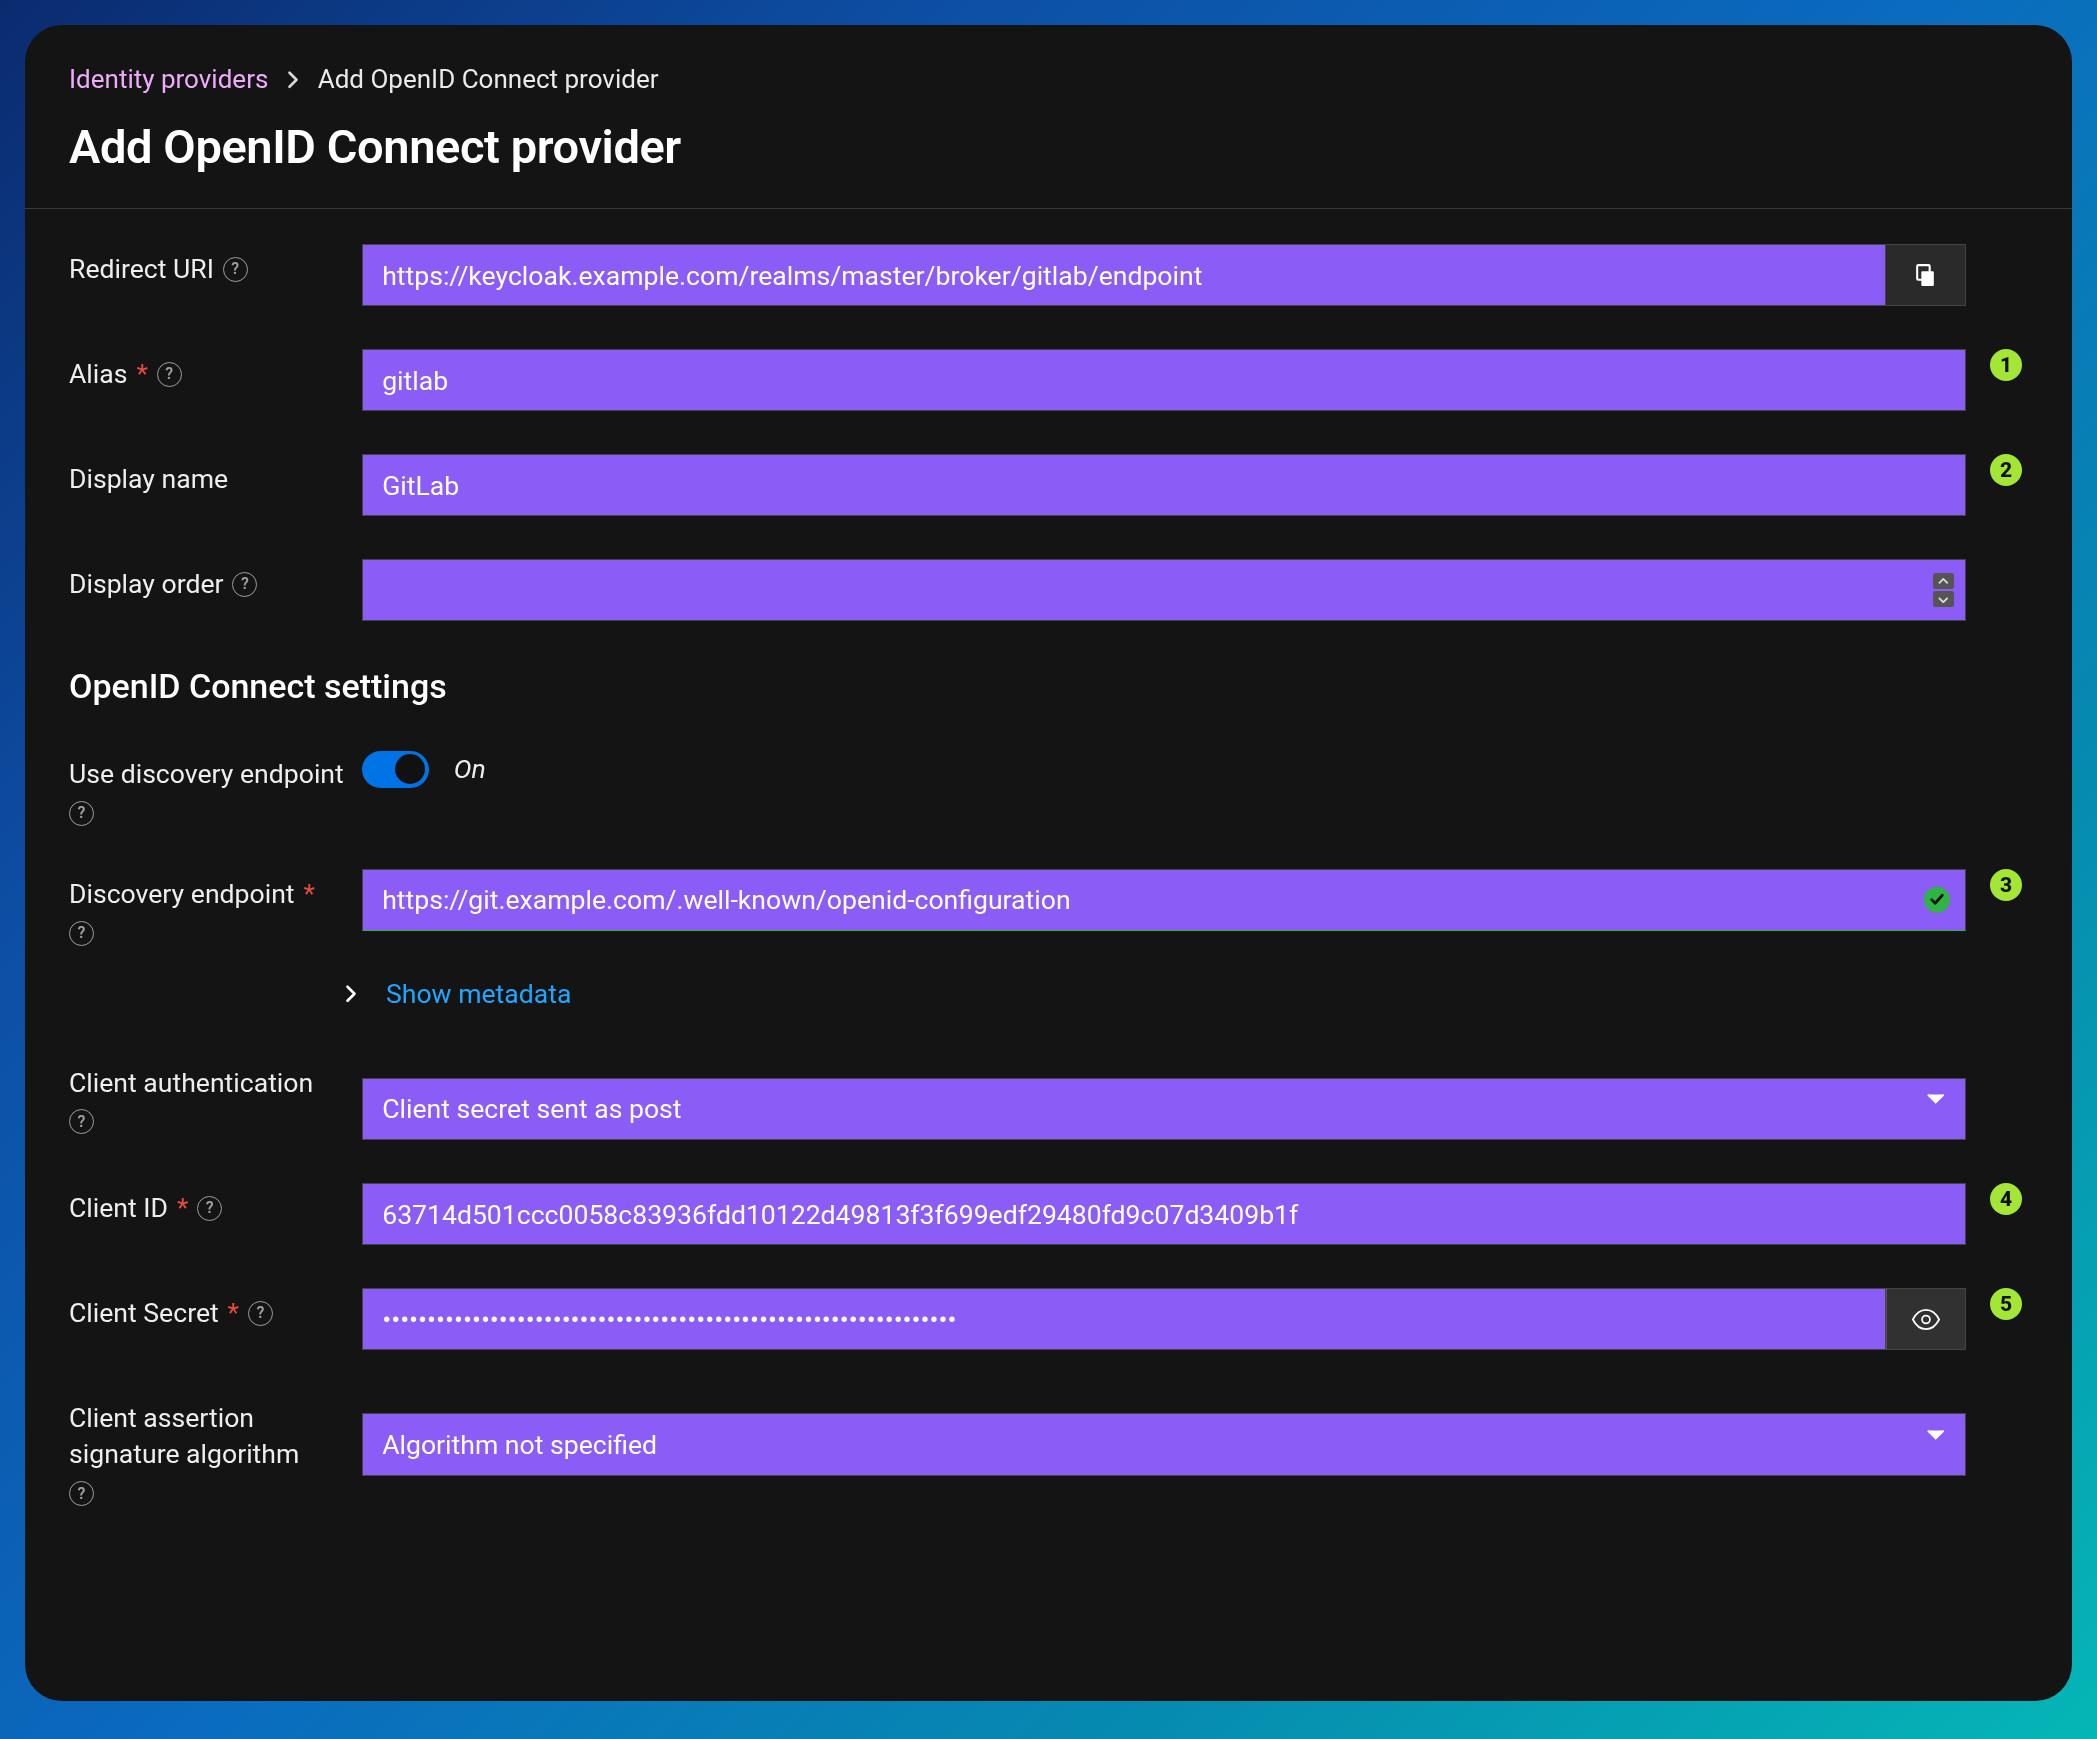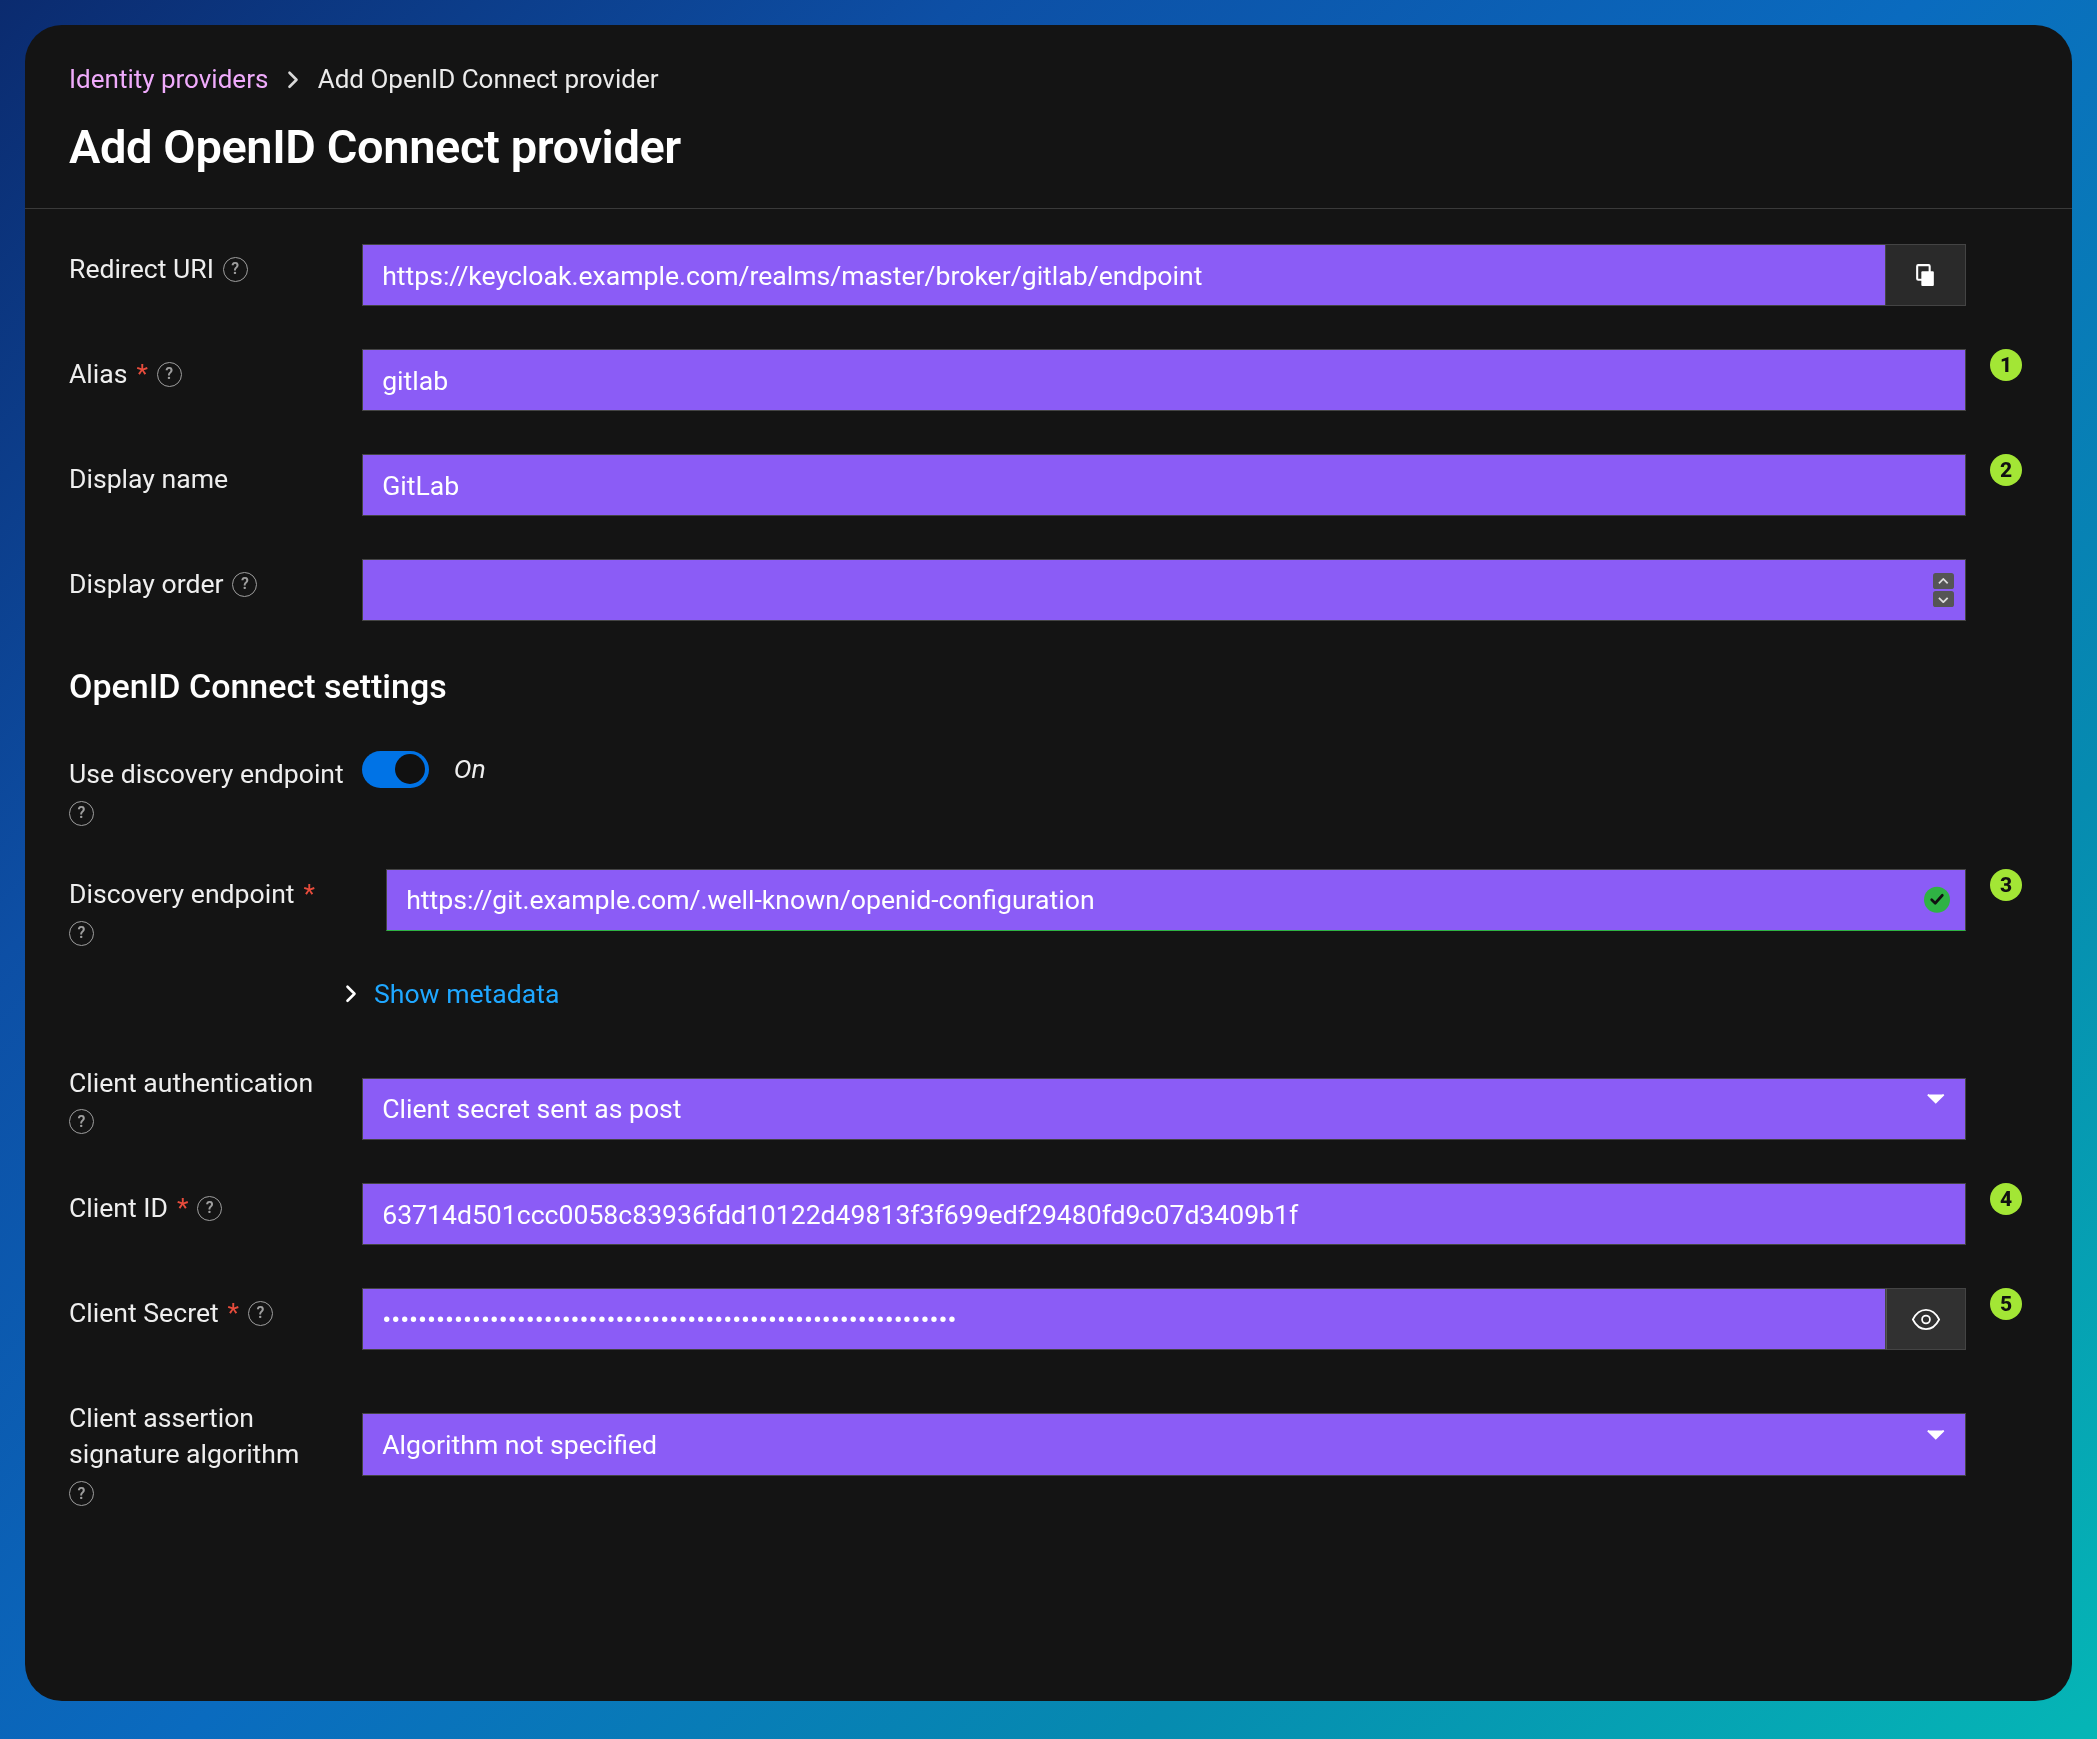--- a/index.html
+++ b/index.html
@@ -182,33 +182,33 @@
   .toggle .knob {
     position:absolute;
     width: 30px; height: 30px;
     background: #111;
     border-radius: 50%;
     top: 3.5px; right: 3.5px;
   }
   .toggle-state { font-size: 26.6px; color: #eee; }
 
   
-  .validated-wrap { position: relative; flex:1; display:flex;margin-left:24px; }
+  .validated-wrap { position: relative; flex:1; display:flex; }
   .validated-wrap .text-input { padding-right: 62px; border-bottom: 1.8px solid #2fb344; }
   .valid-mark {
     position:absolute; right: 16px; top:50%; transform:translateY(-50%);
     width: 26.6px; height:26.6px;
     background: #2fb344;
     border-radius:50%;
     display:flex; align-items:center; justify-content:center;
   }
 
   
   .metadata-row {
-    display:flex; align-items:center; gap: 16px;
+    display:flex; align-items:center; gap: 28px;
     margin-left: 275px;
     margin-top: -8.9px;
     margin-bottom: 46px;
   }
   .metadata-row .chev { color:#fff; }
   .metadata-link { color:#1fa7ff; font-size:26.6px; cursor:pointer; }
 
   
   .select-wrap { position:relative; flex:1; display:flex; }
   .select-wrap .text-input { padding-right: 84px; cursor:pointer;margin-top:20px; }

